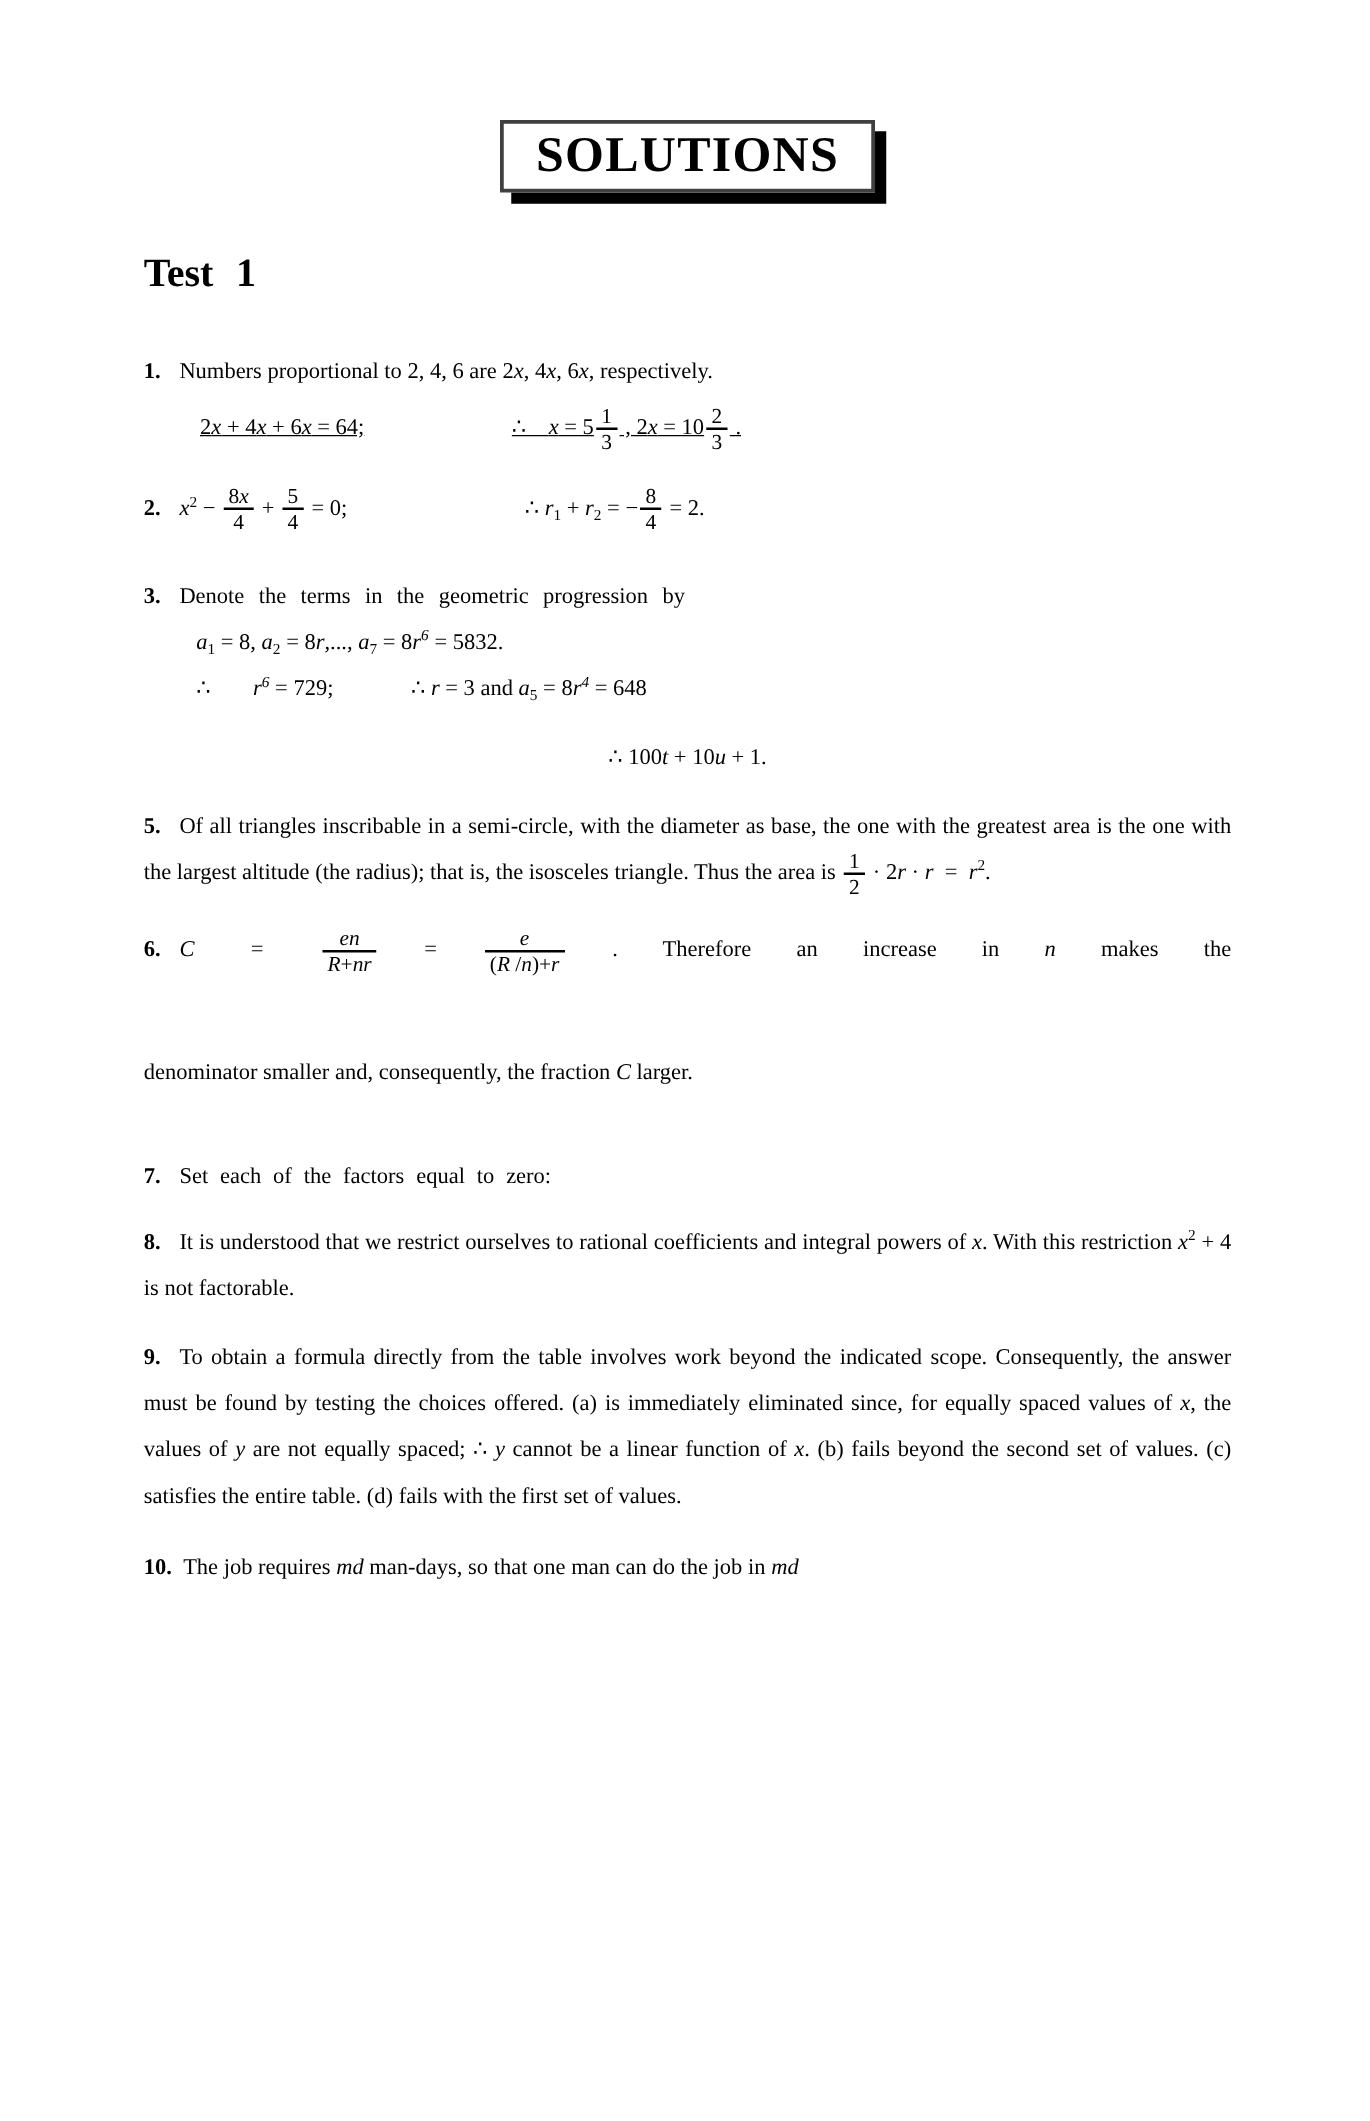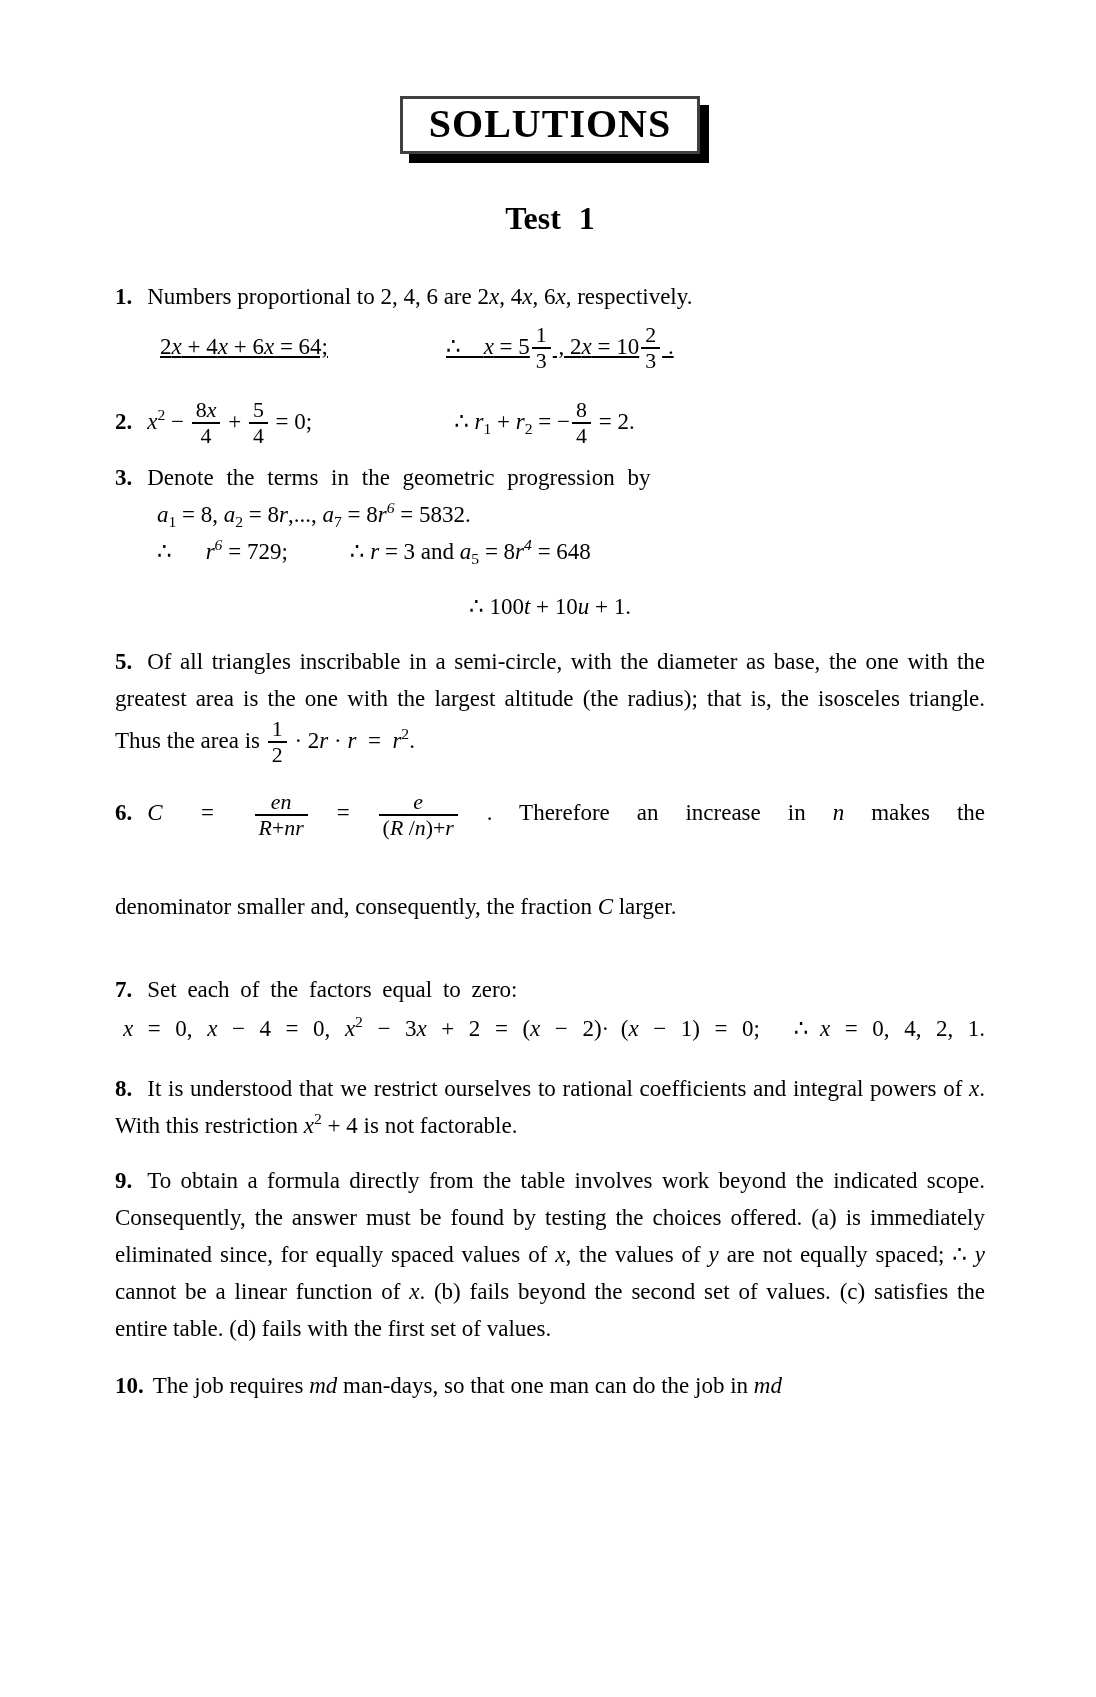--- a/index.html
+++ b/index.html
@@ -12,24 +12,24 @@
   
   .hdr{display:flex;justify-content:space-between;align-items:baseline;
        font-size:27px;line-height:37px;}
   .book{font-style:italic;}
   
   .banner-wrap{text-align:center;margin-top:38px;height:78px;}
   .banner{display:inline-block;border:3px solid #404040;box-shadow:9px 9px 0 #000;
           background:#fff;padding:1px 26px 4px 26px;
           font-size:40px;font-weight:bold;letter-spacing:1px;}
   
-  .subtitle{text-align:center;font-size:32px;font-weight:bold;margin-top:24px;
+  .subtitle{font-size:32px;font-weight:bold;margin-top:24px;
             word-spacing:10px;line-height:40px;}
   
-  .sol{font-size:23px;line-height:37px;}
+  .sol{font-size:18px;line-height:37px;}
   .line{min-height:37px;}
   .num{font-weight:bold;margin-right:15px;}
   .num10{margin-right:9px;}
   .para{margin:0;}
   .jp{text-align:justify;}
   .ws1{word-spacing:7px;}
   .ws2{word-spacing:5px;margin-top:46px;}
   .it{font-style:italic;}
   sup,sub{font-size:68%;line-height:0;}
   sub{vertical-align:-0.35em;}
@@ -43,21 +43,21 @@
   .center{text-align:center;}
   
   .fj{text-align:justify;overflow:hidden;}
   .fj::after{content:"";display:inline-block;width:100%;height:0;}
   .h-eq{height:44px;}
   .h-frac{height:84px;margin-top:12px;}
   
   .s1{margin-top:40px;}
   .s1 .eqrow{margin-top:8px;}
   .s2{margin-top:24px;}
-  .s3{margin-top:10px;}
+  .s3{margin-top:30px;}
   .s3 .cont{margin-left:42px;}
   .s4{margin-top:18px;}
   .s5{margin-top:18px;}
   .s6{margin-top:22px;}
   .s6 .line2{margin-top:14px;}
   .s7{margin-top:16px;}
   .s7 .eqline{margin-left:8px;margin-top:2px;}
   .s8{margin-top:16px;}
   .s9{margin-top:18px;}
   .s10{margin-top:20px;}
@@ -97,21 +97,20 @@
     <p class="para jp"><b class="num">5.</b><span>Of all triangles inscribable in a semi-circle, with the diameter as base, the one with the greatest area is the one with the largest altitude (the radius); that is, the isosceles triangle. Thus the area is <span class="frac"><span class="fn">1</span><span class="fd">2</span></span> · 2<span class="it">r</span> · <span class="it">r</span> = <span class="it">r</span><sup>2</sup>.</span></p>
   </div>
 
   <div class="sol s6">
     <div class="fj h-frac"><b class="num">6.</b><span><span class="it">C</span>  =  <span class="frac"><span class="fn"><span class="it">en</span></span><span class="fd"><span class="it">R</span>+<span class="it">nr</span></span></span> = <span class="frac"><span class="fn"><span class="it">e</span></span><span class="fd">(<span class="it">R</span> /<span class="it">n</span>)+<span class="it">r</span></span></span> . Therefore an increase in <span class="it">n</span> makes the</span></div>
     <div class="line line2">denominator smaller and, consequently, the fraction <span class="it">C</span> larger.</div>
   </div>
 
   <div class="sol s7">
     <div class="line ws2"><b class="num">7.</b><span>Set each of the factors equal to zero:</span></div>
-    <div class="eqline fj h-eq"><span class="it">x</span> = 0, <span class="it">x</span> − 4 = 0, <span class="it">x</span><sup>2</sup> − 3<span class="it">x</span> + 2 = (<span class="it">x</span> − 2)· (<span class="it">x</span> − 1) = 0;<span class="gap" style="width: 34px;"></span>∴ <span class="it">x</span> = 0, 4, 2, 1.</div>
   </div>
 
   <div class="sol s8">
     <p class="para jp"><b class="num">8.</b><span>It is understood that we restrict ourselves to rational coefficients and integral powers of <span class="it">x</span>. With this restriction <span class="it">x</span><sup>2</sup> + 4 is not factorable.</span></p>
   </div>
 
   <div class="sol s9">
     <p class="para jp"><b class="num">9.</b><span>To obtain a formula directly from the table involves work beyond the indicated scope. Consequently, the answer must be found by testing the choices offered. (a) is immediately eliminated since, for equally spaced values of <span class="it">x</span>, the values of <span class="it">y</span> are not equally spaced; ∴ <span class="it">y</span> cannot be a linear function of <span class="it">x</span>. (b) fails beyond the second set of values. (c) satisfies the entire table. (d) fails with the first set of values.</span></p>
   </div>
 

